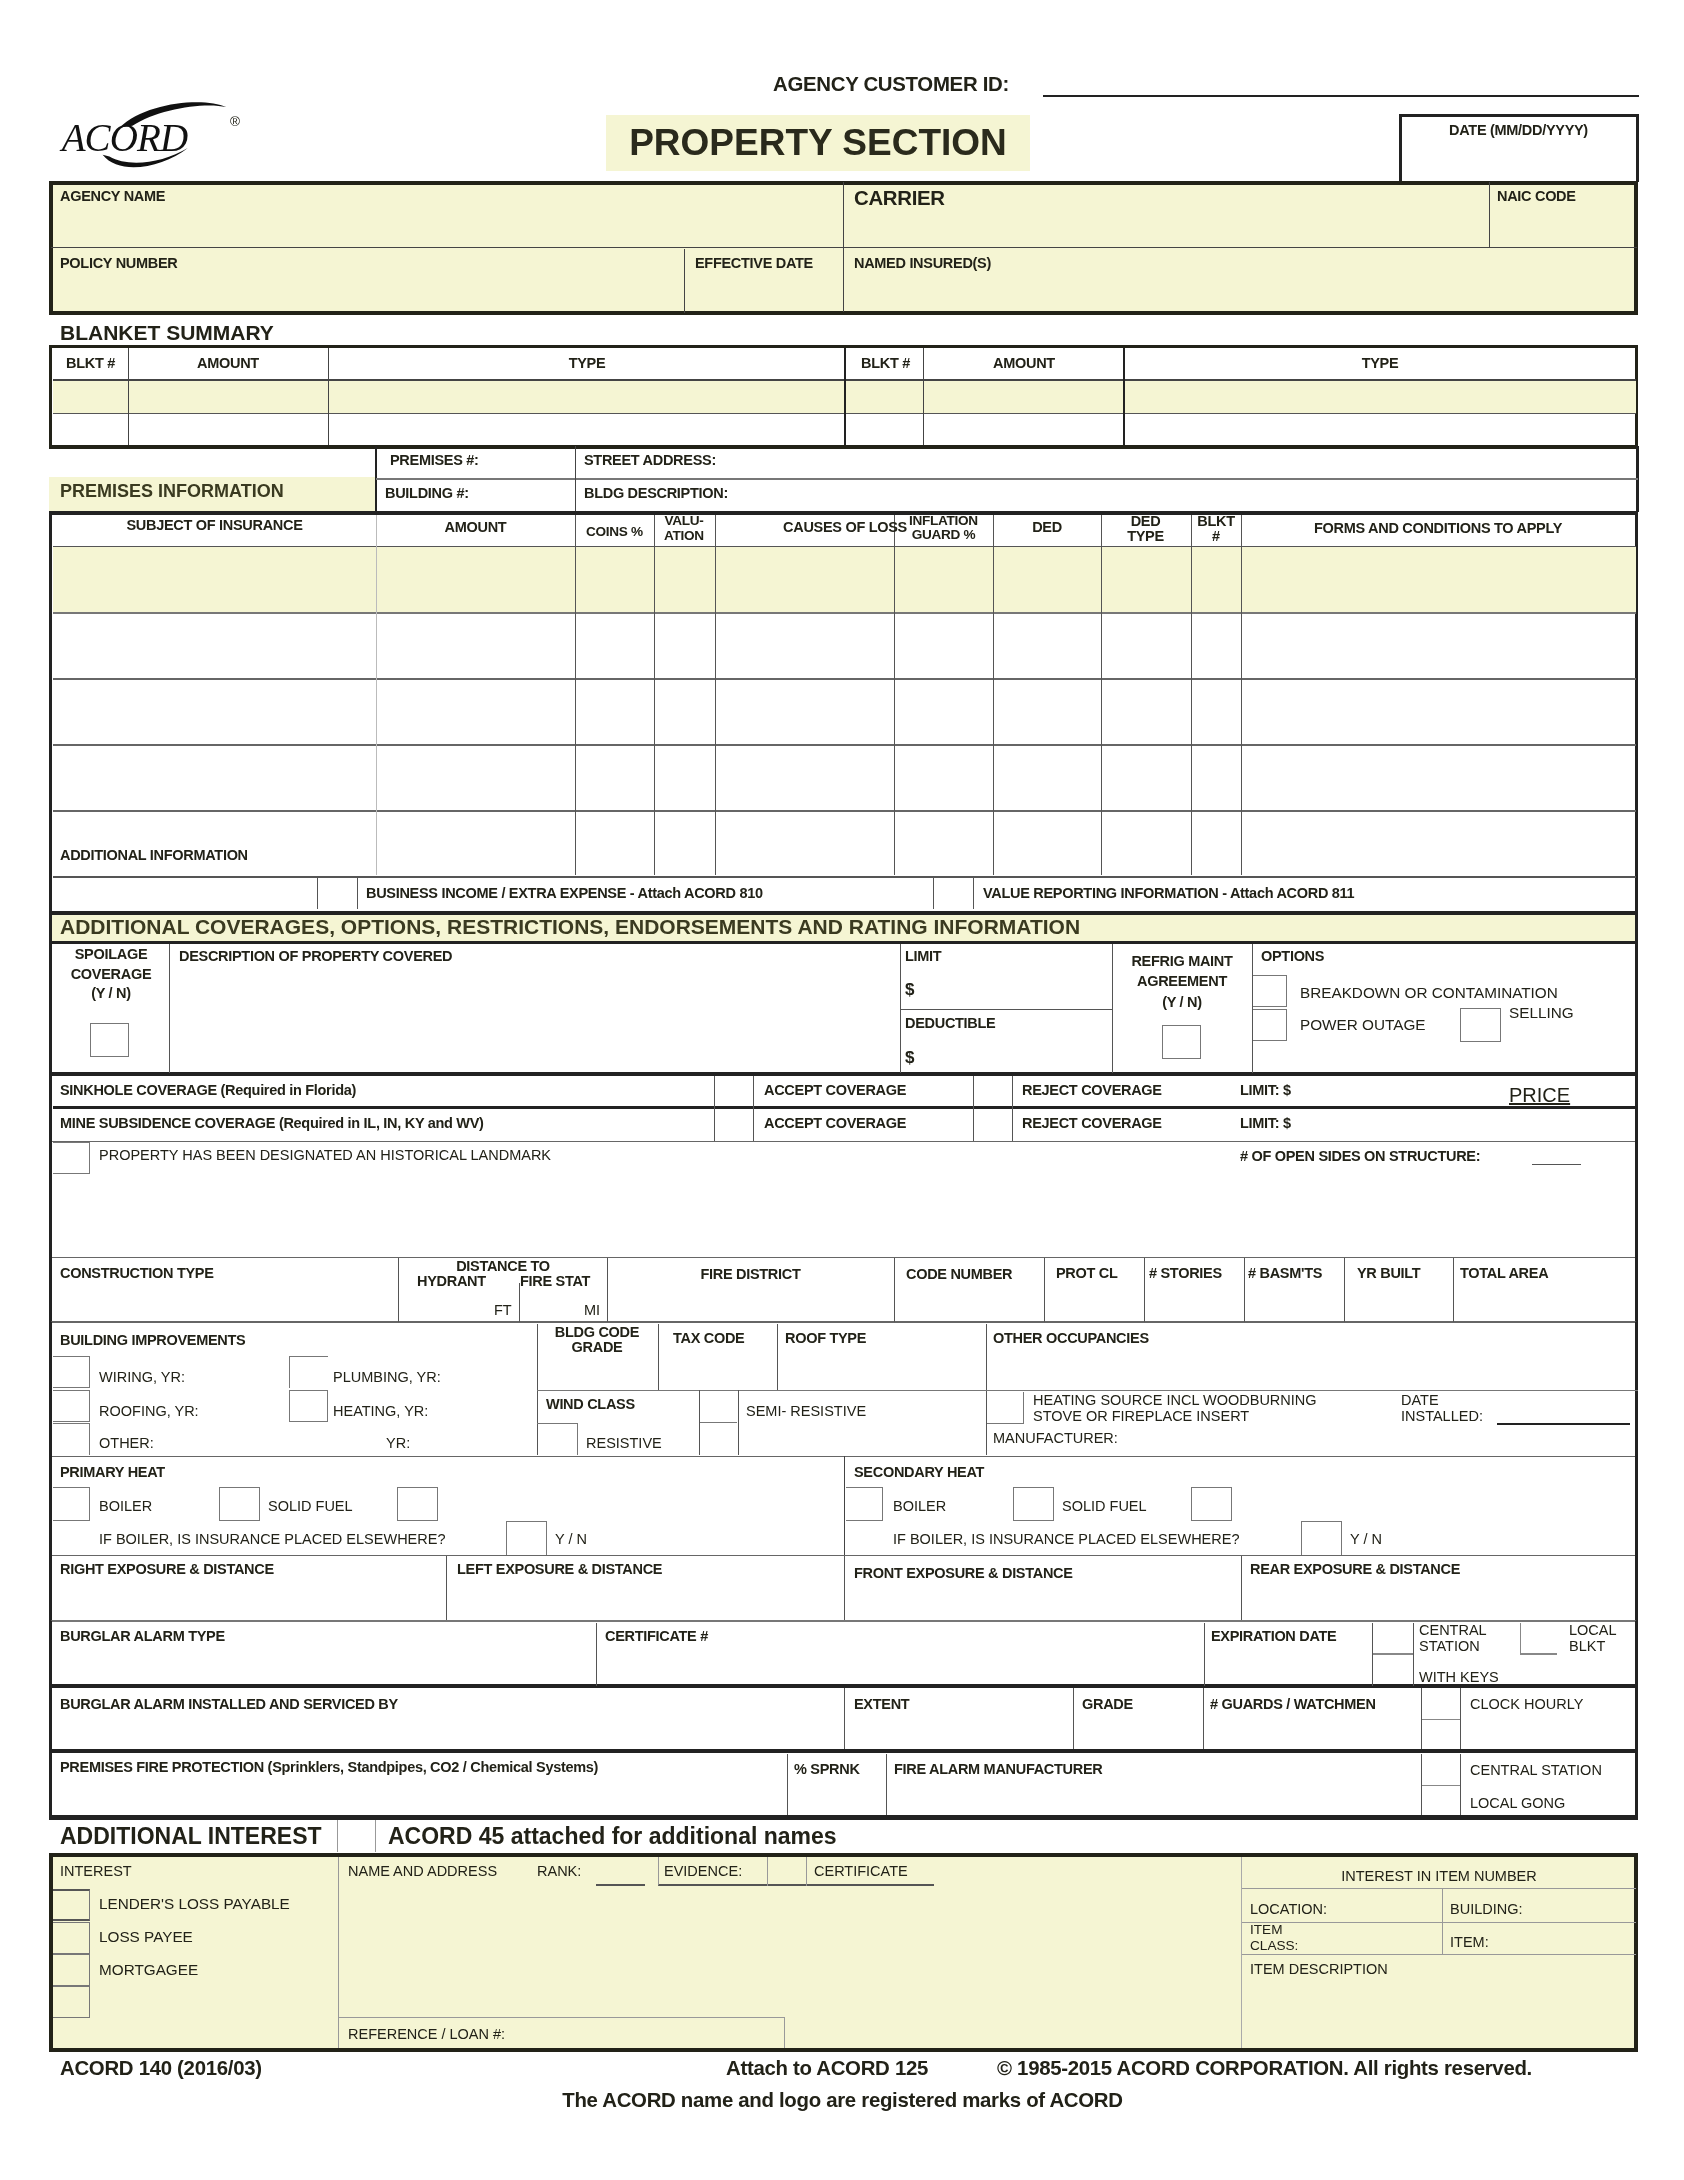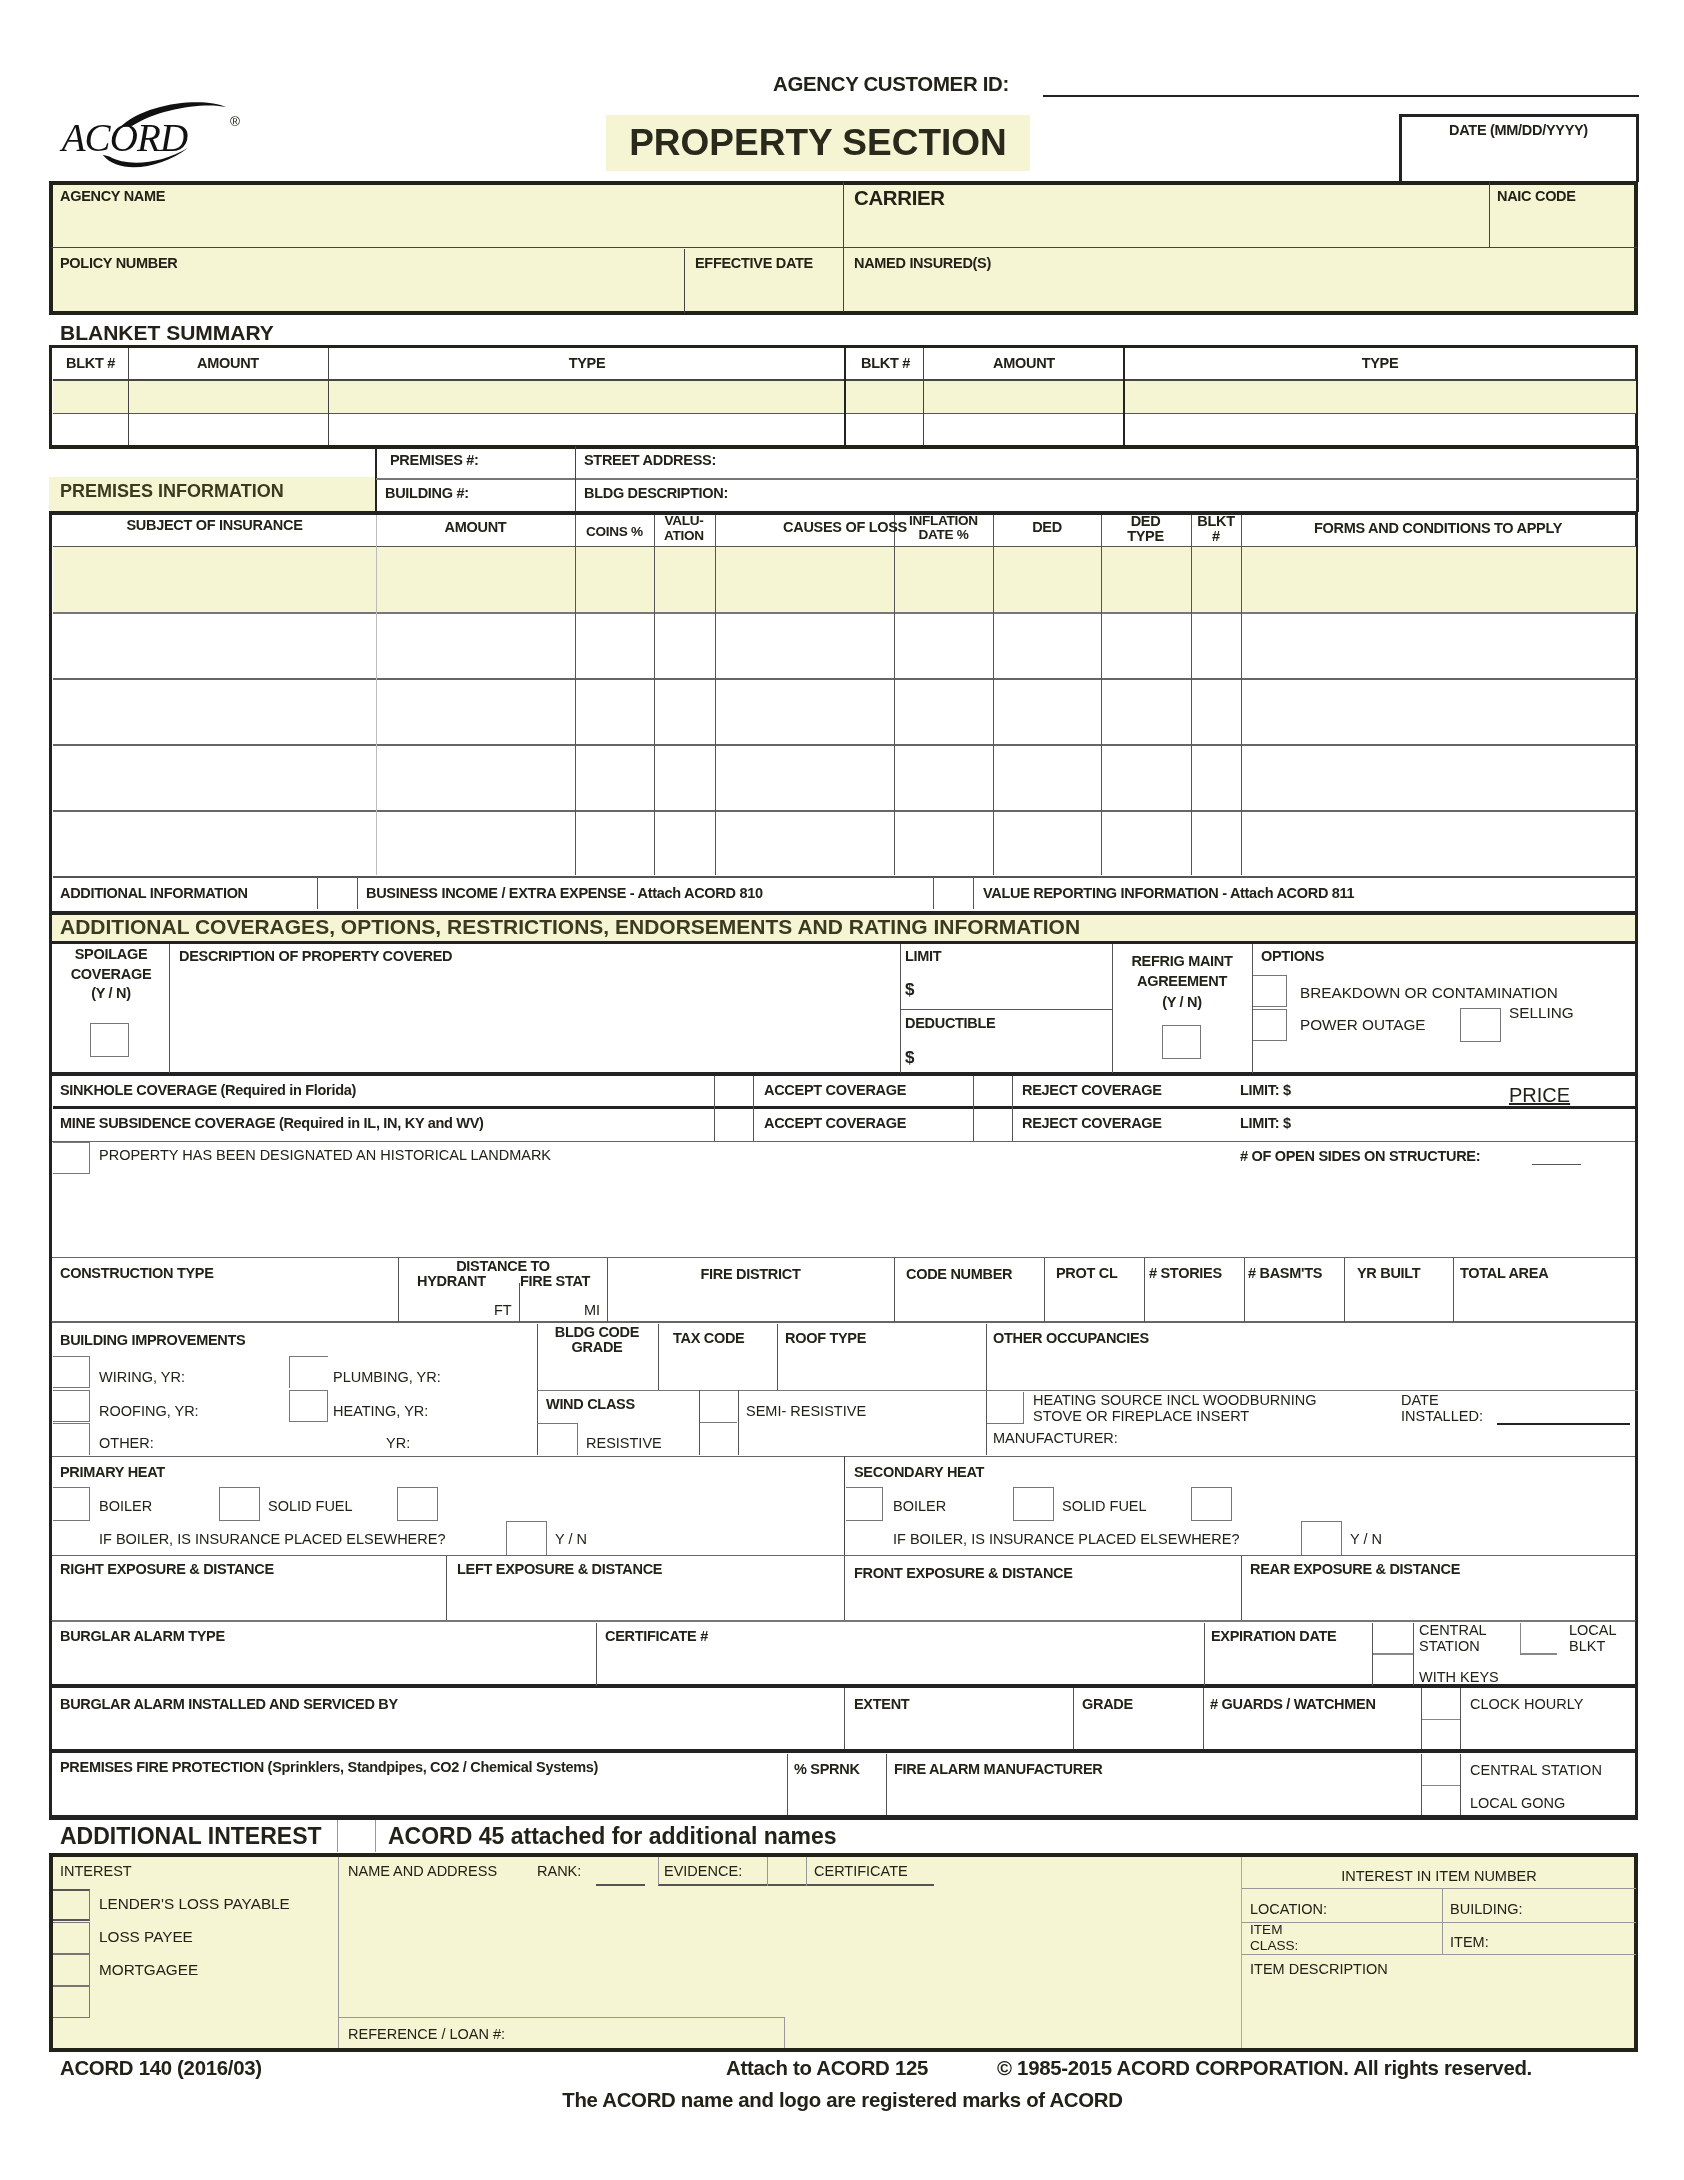--- a/index.html
+++ b/index.html
@@ -112,21 +112,21 @@
 <div class="vl" style="left:1191px;top:515px;height:360px;border-left:0.9px solid #555;"></div>
 <div class="vl" style="left:1241px;top:515px;height:360px;border-left:0.9px solid #555;"></div>
 
 <div class="lbl ctr" style="left:53px;top:518px;width:323px;">SUBJECT OF INSURANCE</div>
 <div class="lbl ctr" style="left:376px;top:520px;width:199px;">AMOUNT</div>
 <div class="lbl ctr" style="left:575px;top:525px;width:79px;font-size:13.6px;">COINS %</div>
 <div class="lbl ctr" style="left:654px;top:514px;width:60px;font-size:13.6px;">VALU-</div>
 <div class="lbl ctr" style="left:654px;top:529px;width:60px;font-size:13.6px;">ATION</div>
 <div class="lbl ctr" style="left:757px;top:520px;width:176px;">CAUSES OF LOSS</div>
 <div class="lbl ctr" style="left:894px;top:514px;width:99px;font-size:13.6px;">INFLATION</div>
-<div class="lbl ctr" style="left:894px;top:528px;width:99px;font-size:13.6px;">DATE %</div>
+<div class="lbl ctr" style="left:894px;top:528px;width:99px;font-size:13.6px;">GUARD %</div>
 <div class="lbl ctr" style="left:993px;top:520px;width:108px;">DED</div>
 <div class="lbl ctr" style="left:1101px;top:514px;width:89px;">DED</div>
 <div class="lbl ctr" style="left:1101px;top:529px;width:89px;">TYPE</div>
 <div class="lbl ctr" style="left:1191px;top:514px;width:50px;">BLKT</div>
 <div class="lbl ctr" style="left:1191px;top:529px;width:50px;">#</div>
 <div class="lbl ctr" style="left:1241px;top:521px;width:394px;">FORMS AND CONDITIONS TO APPLY</div>
 
 <div id="subject-rows">
     <div class="cell" style="left: 53px; top: 548px; width: 323px; height: 64px;"></div>
     <div class="cell" style="left: 376px; top: 548px; width: 198px; height: 64px;"></div>
@@ -177,21 +177,21 @@
     <div class="cell" style="left: 994px; top: 812px; width: 107px; height: 62px;"></div>
     <div class="cell" style="left: 1102px; top: 812px; width: 89px; height: 62px;"></div>
     <div class="cell" style="left: 1192px; top: 812px; width: 49px; height: 62px;"></div>
     <div class="cell" style="left: 1242px; top: 812px; width: 393px; height: 62px;"></div>
   </div>
 
 <div class="vl" style="left:317px;top:877px;height:32px;border-left:0.9px solid #555;"></div>
 <div class="vl" style="left:357px;top:877px;height:32px;border-left:0.9px solid #555;"></div>
 <div class="vl" style="left:933px;top:877px;height:32px;border-left:0.9px solid #555;"></div>
 <div class="vl" style="left:973px;top:877px;height:32px;border-left:0.9px solid #555;"></div>
-<div class="lbl" style="left:60px;top:886px;">ADDITIONAL INFORMATION</div>
+<div class="lbl" style="left:60px;top:848px;">ADDITIONAL INFORMATION</div>
 <div class="cell" style="left:318px;top:877px;width:39px;height:32px;"></div>
 <div class="lbl" style="left:366px;top:886px;">BUSINESS INCOME / EXTRA EXPENSE - Attach ACORD 810</div>
 <div class="cell" style="left:934px;top:877px;width:39px;height:32px;"></div>
 <div class="lbl" style="left:983px;top:886px;">VALUE REPORTING INFORMATION - Attach ACORD 811</div>
 
 <div class="abs bg" style="left:49px;top:911px;width:1589px;height:33px;border-top:4.3px solid #222;border-bottom:3.4px solid #222;border-left:3.4px solid #222;border-right:3.4px solid #222;"></div>
 <div class="sectc" style="left:60px;top:915px;font-size:21px;">ADDITIONAL COVERAGES, OPTIONS, RESTRICTIONS, ENDORSEMENTS AND RATING INFORMATION</div>
 
 <div class="abs" style="left:49px;top:942px;width:1589px;height:134px;border-left:3.4px solid #222;border-right:3.4px solid #222;border-bottom:4.3px solid #222;"></div>
 <div class="vl" style="left:169px;top:944px;height:129px;border-left:0.9px solid #555;"></div>

